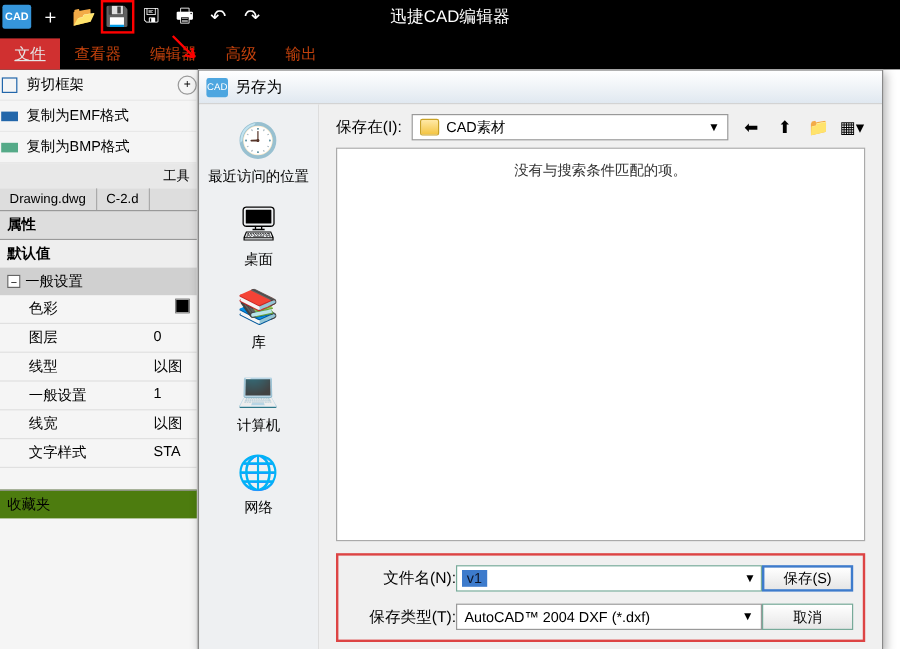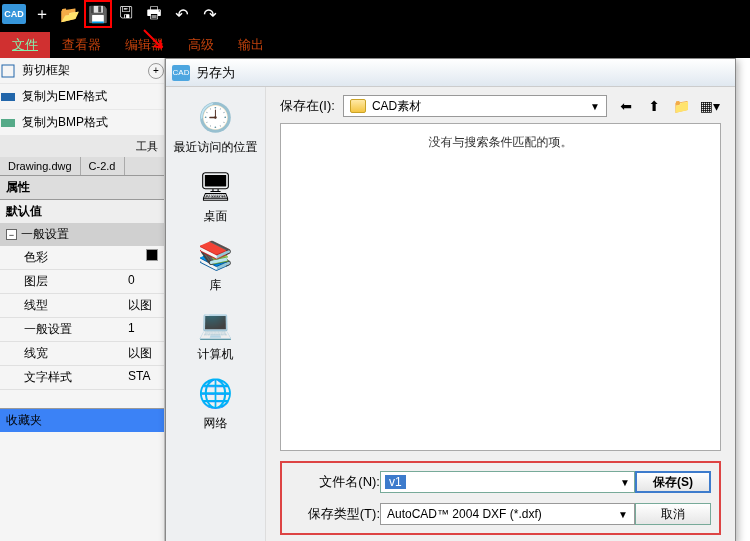--- a/index.html
+++ b/index.html
@@ -8,38 +8,38 @@
     .app-header { height: 58px; background: #000; display: flex; flex-direction: column; position: relative; }
     .title-bar { height: 28px; display: flex; align-items: center; }
     .icon-btn { width: 28px; height: 28px; display: flex; align-items: center; justify-content: center; cursor: pointer; color: #fff; font-size: 16px; }
     .cad-icon { background: #3696db; border-radius: 2px; width: 24px; height: 20px; font-size: 9px; color: #fff; display: flex; align-items: center; justify-content: center; margin: 4px 2px; font-weight: bold; }
     .app-title { color: #fff; position: absolute; left: 50%; transform: translateX(-50%); font-size: 14px; }
     .highlight-save { border: 2px solid red; }
     .arrow-red { position: absolute; top: 28px; left: 142px; width: 30px; height: 30px; pointer-events: none; }
     
     .menu-bar { height: 30px; display: flex; align-items: flex-end; }
     .menu-tab { padding: 4px 12px; color: #c2410c; font-size: 13px; cursor: pointer; }
-    .menu-tab.active { background: #d03030; color: #86efac; text-decoration: underline; }
+    .menu-tab.active { background: #d03030; color: #e5e5e5; text-decoration: underline; }
     
     .body-wrap { display: flex; height: calc(100% - 58px); }
     
     .left-panel { width: 165px; background: #f5f5f5; border-right: 1px solid #ccc; font-size: 12px; }
     .tool-row { display: flex; align-items: center; padding: 4px 0; border-bottom: 1px solid #e8e8e8; }
     .tool-icon { width: 16px; height: 16px; margin-right: 6px; }
     .tool-header { background: #e8e8e8; padding: 3px 6px; text-align: right; font-size: 11px; }
     .round-btn { border: 1px solid #999; border-radius: 50%; width: 16px; height: 16px; font-size: 10px; display: inline-flex; align-items: center; justify-content: center; margin-left: auto; }
     .doc-tabs { display: flex; background: #ddd; }
     .doc-tab { padding: 3px 8px; font-size: 11px; border-right: 1px solid #aaa; }
     .prop-header { background: #ddd; padding: 3px 6px; font-weight: bold; font-size: 12px; border-top: 1px solid #999; }
     .prop-section { background: #d0d0d0; padding: 3px 6px; font-size: 12px; display: flex; align-items: center; }
     .collapse-box { width: 11px; height: 11px; border: 1px solid #666; display: inline-flex; align-items: center; justify-content: center; font-size: 9px; margin-right: 4px; background: #fff; }
     .prop-row { display: flex; padding: 3px 6px 3px 24px; font-size: 12px; border-bottom: 1px solid #e0e0e0; }
     .prop-row span:first-child { flex: 1; }
     .prop-row span:last-child { width: 30px; }
-    .fav-header { background: #3b82f6; padding: 3px 6px; font-size: 12px; border-top: 1px solid #999; margin-top: 18px; }
+    .fav-header { background: #4d7c0f; padding: 3px 6px; font-size: 12px; border-top: 1px solid #999; margin-top: 18px; }
     .name-row { display: flex; padding: 3px 6px; font-size: 12px; }
     .name-row span:first-child { flex: 1; }
     
     .main-area { flex: 1; position: relative; background: #fff; }
     
     .dialog { position: absolute; left: 0; top: 0; width: 571px; height: 486px; border: 1px solid #888; background: #f0f0f0; box-shadow: 2px 2px 8px rgba(0,0,0,.3); }
     .dlg-title { height: 28px; background: linear-gradient(#fff, #e0e8f0); border-bottom: 1px solid #ccc; display: flex; align-items: center; padding: 0 6px; font-size: 13px; }
     .dlg-title-icon { width: 18px; height: 16px; background: #4da6e0; border-radius: 2px; margin-right: 6px; font-size: 8px; color: #fff; display: flex; align-items: center; justify-content: center; }
     .dlg-body { display: flex; height: calc(100% - 28px); }
     .dlg-sidebar { width: 100px; background: #eef0f2; border-right: 1px solid #ddd; padding: 6px 0; }
@@ -51,38 +51,39 @@
     .loc-combo { flex: 1; height: 22px; border: 1px solid #999; background: #fff; display: flex; align-items: center; padding: 0 6px; font-size: 12px; }
     .folder-ico { width: 16px; height: 14px; background: linear-gradient(#ffe9a6,#f4c542); border-radius: 2px; margin-right: 6px; border: 1px solid #c9a227; }
     .combo-arrow { margin-left: auto; font-size: 10px; }
     .nav-icons { display: flex; gap: 6px; }
     .nav-ico { width: 22px; height: 20px; display: flex; align-items: center; justify-content: center; font-size: 14px; cursor: pointer; }
     .file-area { flex: 1; background: #fff; border: 1px solid #aaa; margin-bottom: 10px; display: flex; align-items: flex-start; justify-content: center; padding-top: 10px; font-size: 12px; color: #333; }
     .bottom-panel { border: 2px solid #d44; padding: 8px; }
     .field-row { display: flex; align-items: center; gap: 0; margin-bottom: 10px; }
     .field-label { width: 90px; font-size: 13px; text-align: right; }
     .field-combo { flex: 1; height: 22px; border: 1px solid #7a9; background: #fff; display: flex; align-items: center; padding: 0 4px; font-size: 12px; }
-    .sel-text { background: #3d7bcc; color: #ffffff; padding: 0 4px; }
+    .sel-text { background: #3d7bcc; color: #0f172a; padding: 0 4px; }
     .dlg-btn { width: 76px; height: 22px; border: 1px solid #7a9; background: linear-gradient(#fff,#e6e6e6); font-size: 12px; cursor: pointer; }
-    .dlg-btn.primary { border: 2px solid #3d7bcc; font-weight: bold; }
+    .dlg-btn.primary { border: 2px solid #3d7bcc; }
     .type-combo { flex: 1; height: 22px; border: 1px solid #999; background: #fff; display: flex; align-items: center; padding: 0 6px; font-size: 12px; font-family: monospace; }
   </style>
 </head>
 <body>
 
 <div class="app-header">
   <div class="title-bar">
     <div class="cad-icon">CAD</div>
     <div class="icon-btn">＋</div>
     <div class="icon-btn">📂</div>
     <div class="icon-btn highlight-save">💾</div>
     <div class="icon-btn">🖫</div>
     <div class="icon-btn">🖶</div>
     <div class="icon-btn">↶</div>
     <div class="icon-btn">↷</div>
+    <div class="app-title">迅捷CAD编辑器</div>
   </div>
   <svg class="arrow-red">
       <path d="M2 2 L20 20 M20 20 L12 18 M20 20 L18 12" stroke="red" stroke-width="2" fill="none"></path>
     </svg>
   <div class="menu-bar">
     <div class="menu-tab active">文件</div>
     <div class="menu-tab">查看器</div>
     <div class="menu-tab">编辑器</div>
     <div class="menu-tab">高级</div>
     <div class="menu-tab">输出</div>

